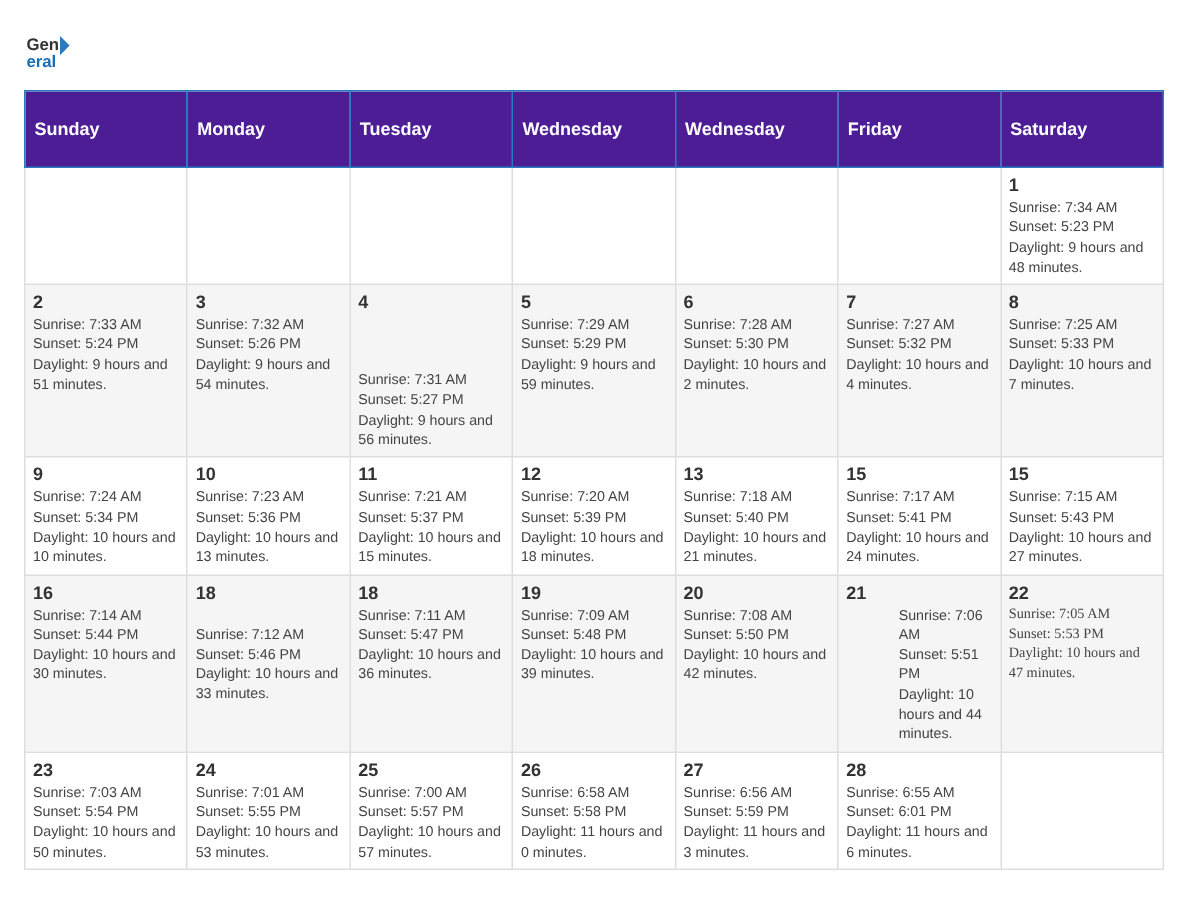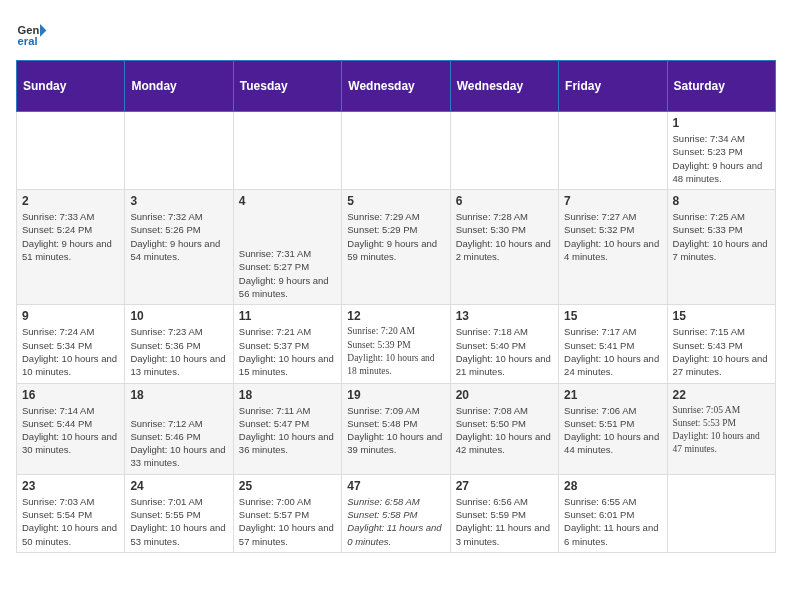--- a/index.html
+++ b/index.html
@@ -194,21 +194,21 @@
 Daylight: 10 hours and 13 minutes.</div>
         </td>
         <td>
           <span class="day-number">11</span>
           <div class="day-info" style="white-space: pre-line;">Sunrise: 7:21 AM
 Sunset: 5:37 PM
 Daylight: 10 hours and 15 minutes.</div>
         </td>
         <td>
           <span class="day-number">12</span>
-          <div class="day-info" style="white-space: pre-line; font-family: Liberation Serif, serif;">Sunrise: 7:20 AM
+          <div class="day-info" style="white-space: pre-line;">Sunrise: 7:20 AM
 Sunset: 5:39 PM
 Daylight: 10 hours and 18 minutes.</div>
         </td>
         <td>
           <span class="day-number">13</span>
           <div class="day-info" style="white-space: pre-line;">Sunrise: 7:18 AM
 Sunset: 5:40 PM
 Daylight: 10 hours and 21 minutes.</div>
         </td>
         <td>
@@ -250,21 +250,21 @@
 Daylight: 10 hours and 39 minutes.</div>
         </td>
         <td>
           <span class="day-number">20</span>
           <div class="day-info" style="white-space: pre-line;">Sunrise: 7:08 AM
 Sunset: 5:50 PM
 Daylight: 10 hours and 42 minutes.</div>
         </td>
         <td>
           <span class="day-number">21</span>
-          <div class="day-info" style="white-space: pre-line;">Sunrise: 7:06 AM
+          <div class="day-info" style="white-space: pre-line; margin-left: 35px;">Sunrise: 7:06 AM
 Sunset: 5:51 PM
 Daylight: 10 hours and 44 minutes.</div>
         </td>
         <td>
           <span class="day-number">22</span>
           <div class="day-info" style="white-space: pre-line; font-family: Liberation Serif, serif;">Sunrise: 7:05 AM
 Sunset: 5:53 PM
 Daylight: 10 hours and 47 minutes.</div>
         </td>
       </tr>
@@ -281,22 +281,22 @@
 Sunset: 5:55 PM
 Daylight: 10 hours and 53 minutes.</div>
         </td>
         <td>
           <span class="day-number">25</span>
           <div class="day-info" style="white-space: pre-line;">Sunrise: 7:00 AM
 Sunset: 5:57 PM
 Daylight: 10 hours and 57 minutes.</div>
         </td>
         <td>
-          <span class="day-number">47</span>
-          <div class="day-info" style="white-space: pre-line; font-style: italic;">Sunrise: 6:58 AM
+          <span class="day-number">26</span>
+          <div class="day-info" style="white-space: pre-line;">Sunrise: 6:58 AM
 Sunset: 5:58 PM
 Daylight: 11 hours and 0 minutes.</div>
         </td>
         <td>
           <span class="day-number">27</span>
           <div class="day-info" style="white-space: pre-line;">Sunrise: 6:56 AM
 Sunset: 5:59 PM
 Daylight: 11 hours and 3 minutes.</div>
         </td>
         <td>

